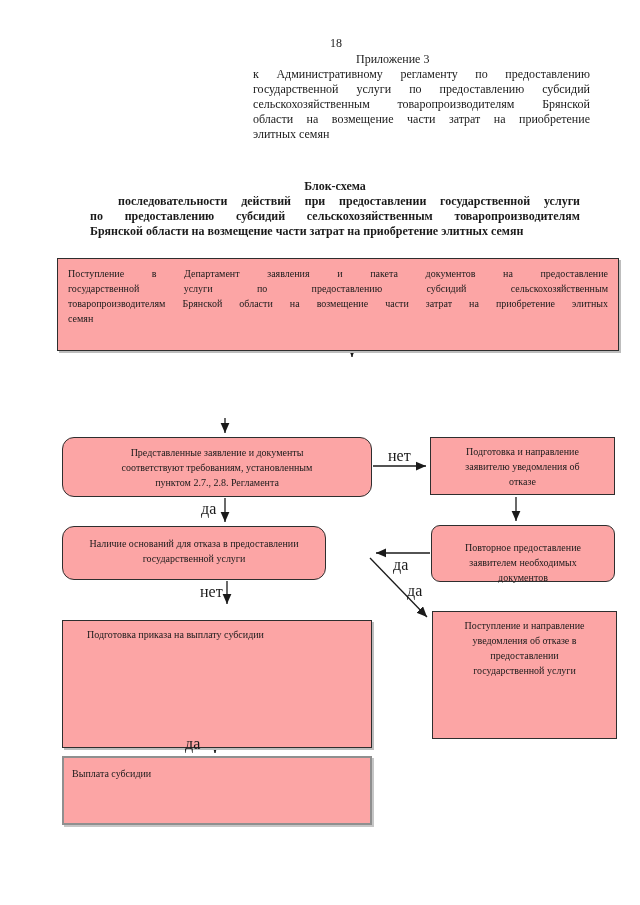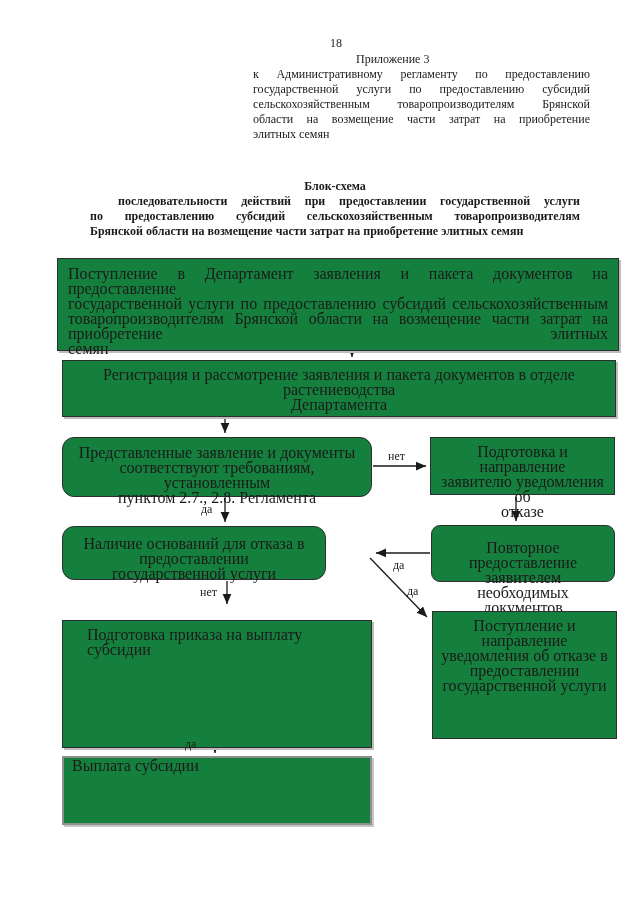--- a/index.html
+++ b/index.html
@@ -6,28 +6,28 @@
   #page{
     position:relative;width:640px;height:905px;background:#ffffff;
     font-family:"Liberation Serif","DejaVu Serif",serif;color:#1a1a1a;overflow:hidden;
   }
   .abs{position:absolute;}
   .t12{font-size:12px;line-height:15px;}
   .bold{font-weight:bold;}
   .jline{text-align:justify;text-align-last:justify;}
   .cline{text-align:center;}
   .box{
-    position:absolute;background:#15803d;border:1px solid #2e2e2e;
-    font-size:16px;line-height:15px;box-sizing:border-box;z-index:2;
+    position:absolute;background:#fca5a5;border:1px solid #2e2e2e;
+    font-size:10px;line-height:15px;box-sizing:border-box;z-index:2;
   }
   .rounded{border-radius:12px;}
   .rounded-sm{border-radius:9px;}
   .shadow{box-shadow:2px 2px 0 #bdbdbd;}
   .graybox{border:2px solid #8f8f8f;box-shadow:2px 2px 0 #c6c6c6;}
-  .lbl{position:absolute;font-size:12px;line-height:14px;z-index:3;}
+  .lbl{position:absolute;font-size:16px;line-height:14px;z-index:3;}
   #arrows{position:absolute;left:0;top:0;z-index:1;}
 </style>
 </head>
 <body>
 
 <div id="page">
 
   <div class="abs t12" style="left:330px;top:36px;">18</div>
   <div class="abs t12" style="left:356px;top:52px;">Приложение 3</div>
 
@@ -63,24 +63,20 @@
     <line x1="215" y1="731" x2="215" y2="753" stroke="#1a1a1a" stroke-width="1.3" marker-end="url(#ah)"></line>
   </svg>
 
   <div class="box shadow" style="left:57px;top:258px;width:562px;height:93px;padding:7px 10px;">
     <div class="jline">Поступление в Департамент заявления и пакета документов на предоставление</div>
     <div class="jline">государственной услуги по предоставлению субсидий сельскохозяйственным</div>
     <div class="jline">товаропроизводителям Брянской области на возмещение части затрат на приобретение элитных</div>
     <div>семян</div>
   </div>
 
-  <div class="box shadow" style="left:62px;top:360px;width:554px;height:57px;padding:6px 10px;">
-    <div class="cline">Регистрация и рассмотрение заявления и пакета документов в отделе растениеводства</div>
-    <div class="cline">Департамента</div>
-  </div>
 
   <div class="box rounded" style="left:62px;top:437px;width:310px;height:60px;padding:7px 12px;">
     <div class="cline">Представленные заявление и документы</div>
     <div class="cline">соответствуют требованиям, установленным</div>
     <div class="cline">пунктом 2.7., 2.8. Регламента</div>
   </div>
 
   <div class="box" style="left:430px;top:437px;width:185px;height:58px;padding:6px 8px;">
     <div class="cline">Подготовка и направление</div>
     <div class="cline">заявителю уведомления об</div>
@@ -102,21 +98,21 @@
     <div>Подготовка приказа на выплату субсидии</div>
   </div>
 
   <div class="box" style="left:432px;top:611px;width:185px;height:128px;padding:6px 8px;">
     <div class="cline">Поступление и направление</div>
     <div class="cline">уведомления об отказе в</div>
     <div class="cline">предоставлении</div>
     <div class="cline">государственной услуги</div>
   </div>
 
-  <div class="box graybox" style="left:62px;top:756px;width:310px;height:69px;padding:0 8px;">
+  <div class="box graybox" style="left:62px;top:756px;width:310px;height:69px;padding:8px 8px;">
     <div>Выплата субсидии</div>
   </div>
 
   <div class="lbl" style="left:388px;top:449px;">нет</div>
   <div class="lbl" style="left:201px;top:502px;">да</div>
   <div class="lbl" style="left:393px;top:558px;">да</div>
   <div class="lbl" style="left:407px;top:584px;">да</div>
   <div class="lbl" style="left:200px;top:585px;">нет</div>
   <div class="lbl" style="left:185px;top:737px;">да</div>
 

